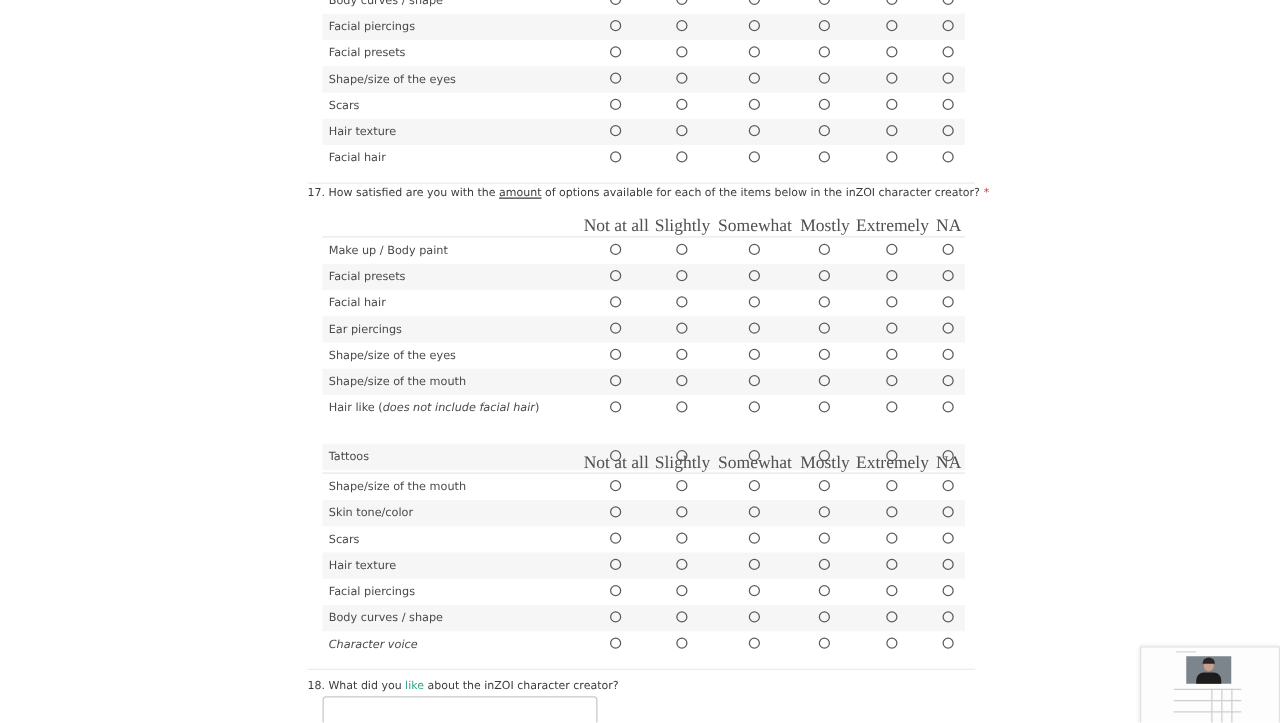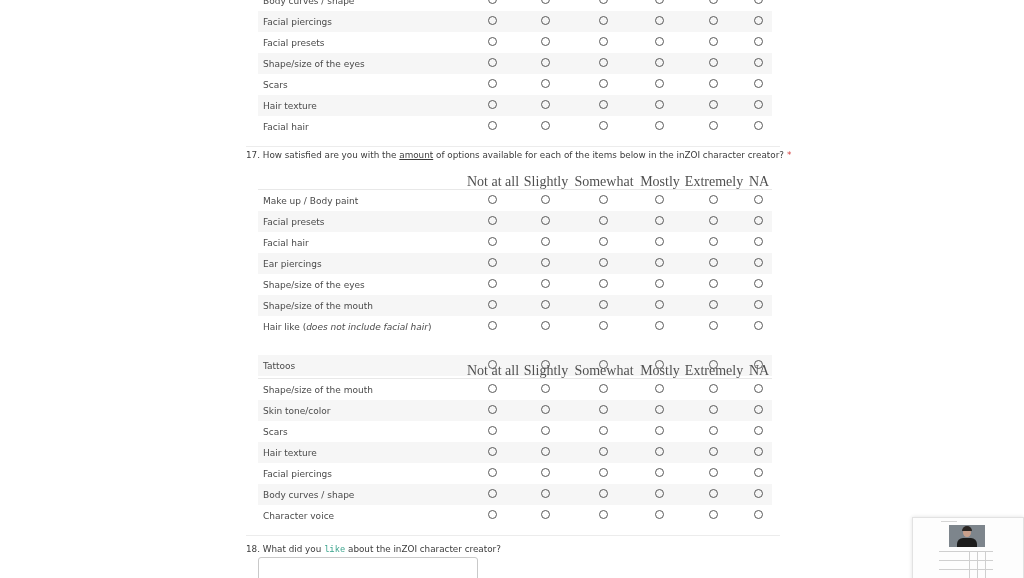--- a/index.html
+++ b/index.html
@@ -29,21 +29,21 @@
     transform:translateX(-50%);
     font-family:Liberation Serif, serif;
   }
   .head-rule { position:absolute; left:0; width:514px; height:1px; background:#e8e8e8; }
   .divider { position:absolute; left:246px; width:534px; height:1px; background:#ececec; }
   .question {
     position:absolute; left:246px; font-size:8.8px; color:#3c3c3c; white-space:nowrap;
   }
   .question u { text-decoration:underline; }
   .req { color:#d23b3b; margin-left:3px; }
-  .like { color:#3aa38c;font-family:Liberation Mono, monospace; }
+  .like { color:#3aa38c; }
   .textarea {
     position:absolute; left:258px; top:557px; width:214px; height:30px;
     border:1px solid #c9c9c9; border-radius:3px; background:#fff;
   }
   .preview {
     position:absolute; left:912px; top:517px; width:110px; height:70px;
     background:#fdfdfd; border:1px solid #e2e2e2; box-shadow:0 0 4px rgba(0,0,0,0.12);
   }
   .preview .video {
     position:absolute; left:36px; top:7px; width:36px; height:22px;
@@ -272,21 +272,21 @@
       </div>
     <div class="row alt" style="top:126px;">
       <span class="row-label">Body curves / shape</span>
     <span class="radio" style="left: 230px;"></span>
         <span class="radio" style="left: 283px;"></span>
         <span class="radio" style="left: 341px;"></span>
         <span class="radio" style="left: 397px;"></span>
         <span class="radio" style="left: 451px;"></span>
         <span class="radio" style="left: 496px;"></span>
       </div>
-    <div class="row" style="top:147px;">
+    <div class="row" style="top:147px;font-style:italic;">
       <span class="row-label">Character voice</span>
     <span class="radio" style="left: 230px;"></span>
         <span class="radio" style="left: 283px;"></span>
         <span class="radio" style="left: 341px;"></span>
         <span class="radio" style="left: 397px;"></span>
         <span class="radio" style="left: 451px;"></span>
         <span class="radio" style="left: 496px;"></span>
       </div>
   </div>
 

